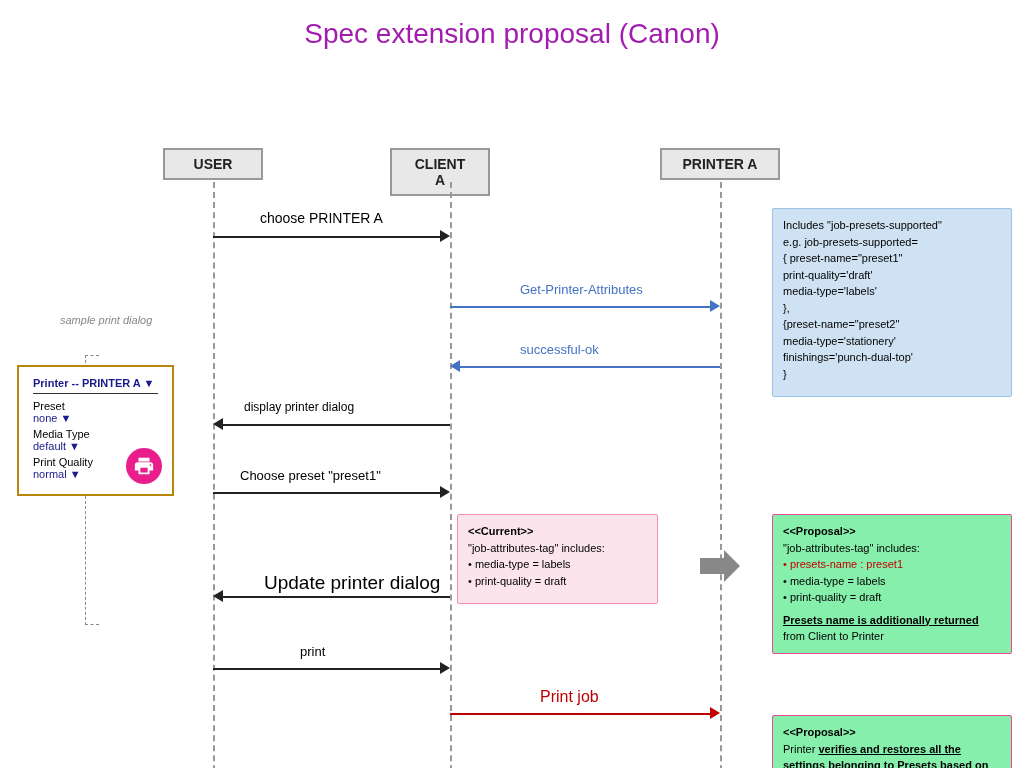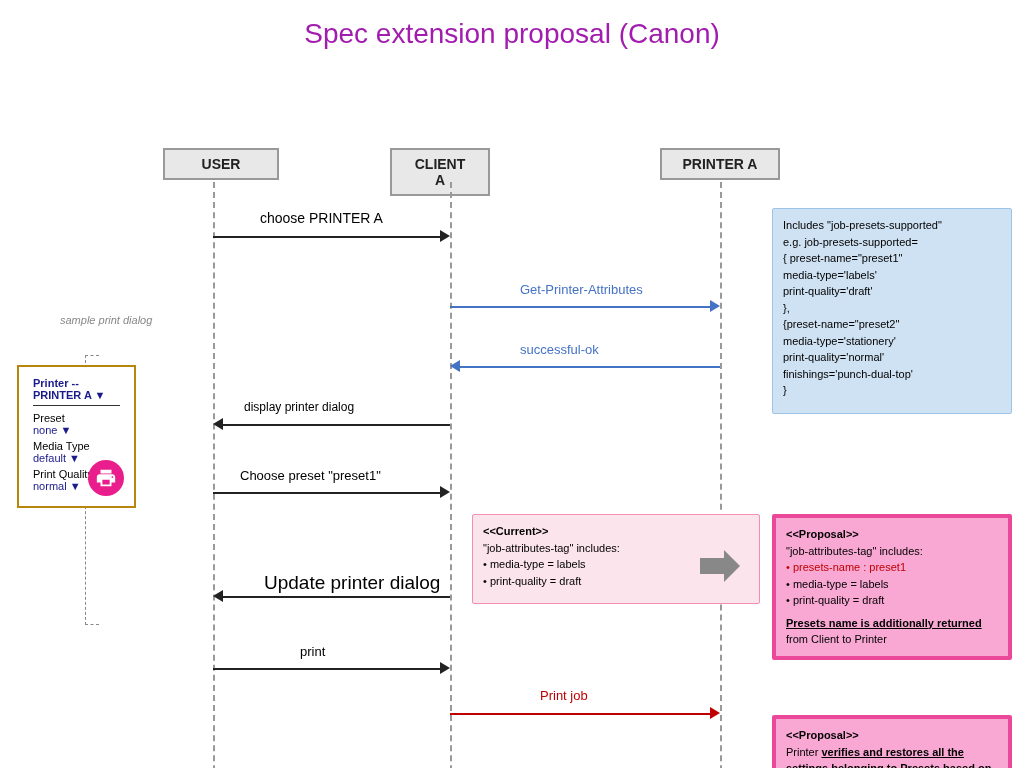--- a/index.html
+++ b/index.html
@@ -109,33 +109,33 @@
     }
     .info-box-blue {
       background: #cfe2f3;
       border: 1px solid #9dc3e6;
     }
     .info-box-pink {
       background: #fce4ec;
       border: 1px solid #f48fb1;
     }
     .info-box-pink2 {
-      background: #f9a8d4;
-      border: 4px solid #ec4899;
+      background: #86efac;
+      border: 1px solid #ec4899;
     }
     .bold { font-weight: 700; }
     .underline { text-decoration: underline; }
     .red-text { color: #c00000; }
     
     .print-dialog {
       position: absolute;
       border: 2px solid #b8860b;
       background: #fff;
       padding: 10px 14px;
-      width: 119px;
+      width: 157px;
     }
     .print-dialog-title {
       font-size: 11px;
       font-weight: 600;
       border-bottom: 1px solid #333;
       padding-bottom: 4px;
       margin-bottom: 6px;
       color: #1a1a8c;
     }
     .print-dialog-row {
@@ -171,21 +171,21 @@
       border-right: none;
     }
   </style>
 </head>
 <body>
 
 <div class="page-title">Spec extension proposal (Canon)</div>
 
 <div class="diagram-area">
 
-  <div class="actor-box" style="left:163px; top:88px; width:116px;">
+  <div class="actor-box" style="left:163px; top:88px; width:100px;">
     <span>USER</span>
   </div>
   <div class="actor-box" style="left:390px; top:88px; width:100px;">
     <span>CLIENT A</span>
   </div>
   <div class="actor-box" style="left:660px; top:88px; width:120px;">
     <span>PRINTER A</span>
   </div>
 
   <div class="lifeline" style="left:213px; top:122px;"></div>
@@ -261,39 +261,38 @@
   <div style="position:absolute; top:600px; left:213px; display:flex; align-items:center;">
     <div class="arrow-line" style="width:227px;"></div>
     <div class="arrow-head-right"></div>
   </div>
   <div class="arrow-label" style="top:584px; left:300px; font-size:13px;">print</div>
 
   <div style="position:absolute; top:645px; left:450px; display:flex; align-items:center;">
     <div class="arrow-line-red" style="width:260px;"></div>
     <div class="arrow-head-right-red"></div>
   </div>
-  <div class="arrow-label arrow-label-red" style="top:628px; left:540px; font-size:13px;">Print job</div>
+  <div class="arrow-label arrow-label-red" style="top:628px; left:540px; font-size:16px;">Print job</div>
 
   <div class="arrow-label" style="top:707px; left:520px; font-size:13px;">successful-ok</div>
 
   <div class="info-box info-box-blue" style="left:772px; top:148px; width:240px;">
     <div>Includes "job-presets-supported"</div>
     <div>e.g. job-presets-supported=</div>
     <div>{ preset-name="preset1"</div>
+    <div>  print-quality='draft'</div>
     <div>  media-type='labels'</div>
-    <div>  print-quality='draft'</div>
     <div>},</div>
     <div>{preset-name="preset2"</div>
     <div> media-type='stationery'</div>
-    <div> print-quality='normal'</div>
     <div> finishings='punch-dual-top'</div>
     <div style="margin-bottom:6px;">}</div>
   </div>
 
-  <div class="info-box info-box-pink" style="left:457px; top:454px; width:288px;margin-left:15px;">
+  <div class="info-box info-box-pink" style="left:457px; top:454px; width:201px;">
     <div class="bold">&lt;&lt;Current&gt;&gt;</div>
     <div>"job-attributes-tag" includes:</div>
     <div>• media-type = labels</div>
     <div style="margin-bottom:6px;">• print-quality = draft</div>
   </div>
 
   <div style="position:absolute; left:700px; top:490px;">
     <svg width="40" height="32" viewBox="0 0 40 32">
       <polygon points="0,8 24,8 24,0 40,16 24,32 24,24 0,24" fill="#888"></polygon>
     </svg>

